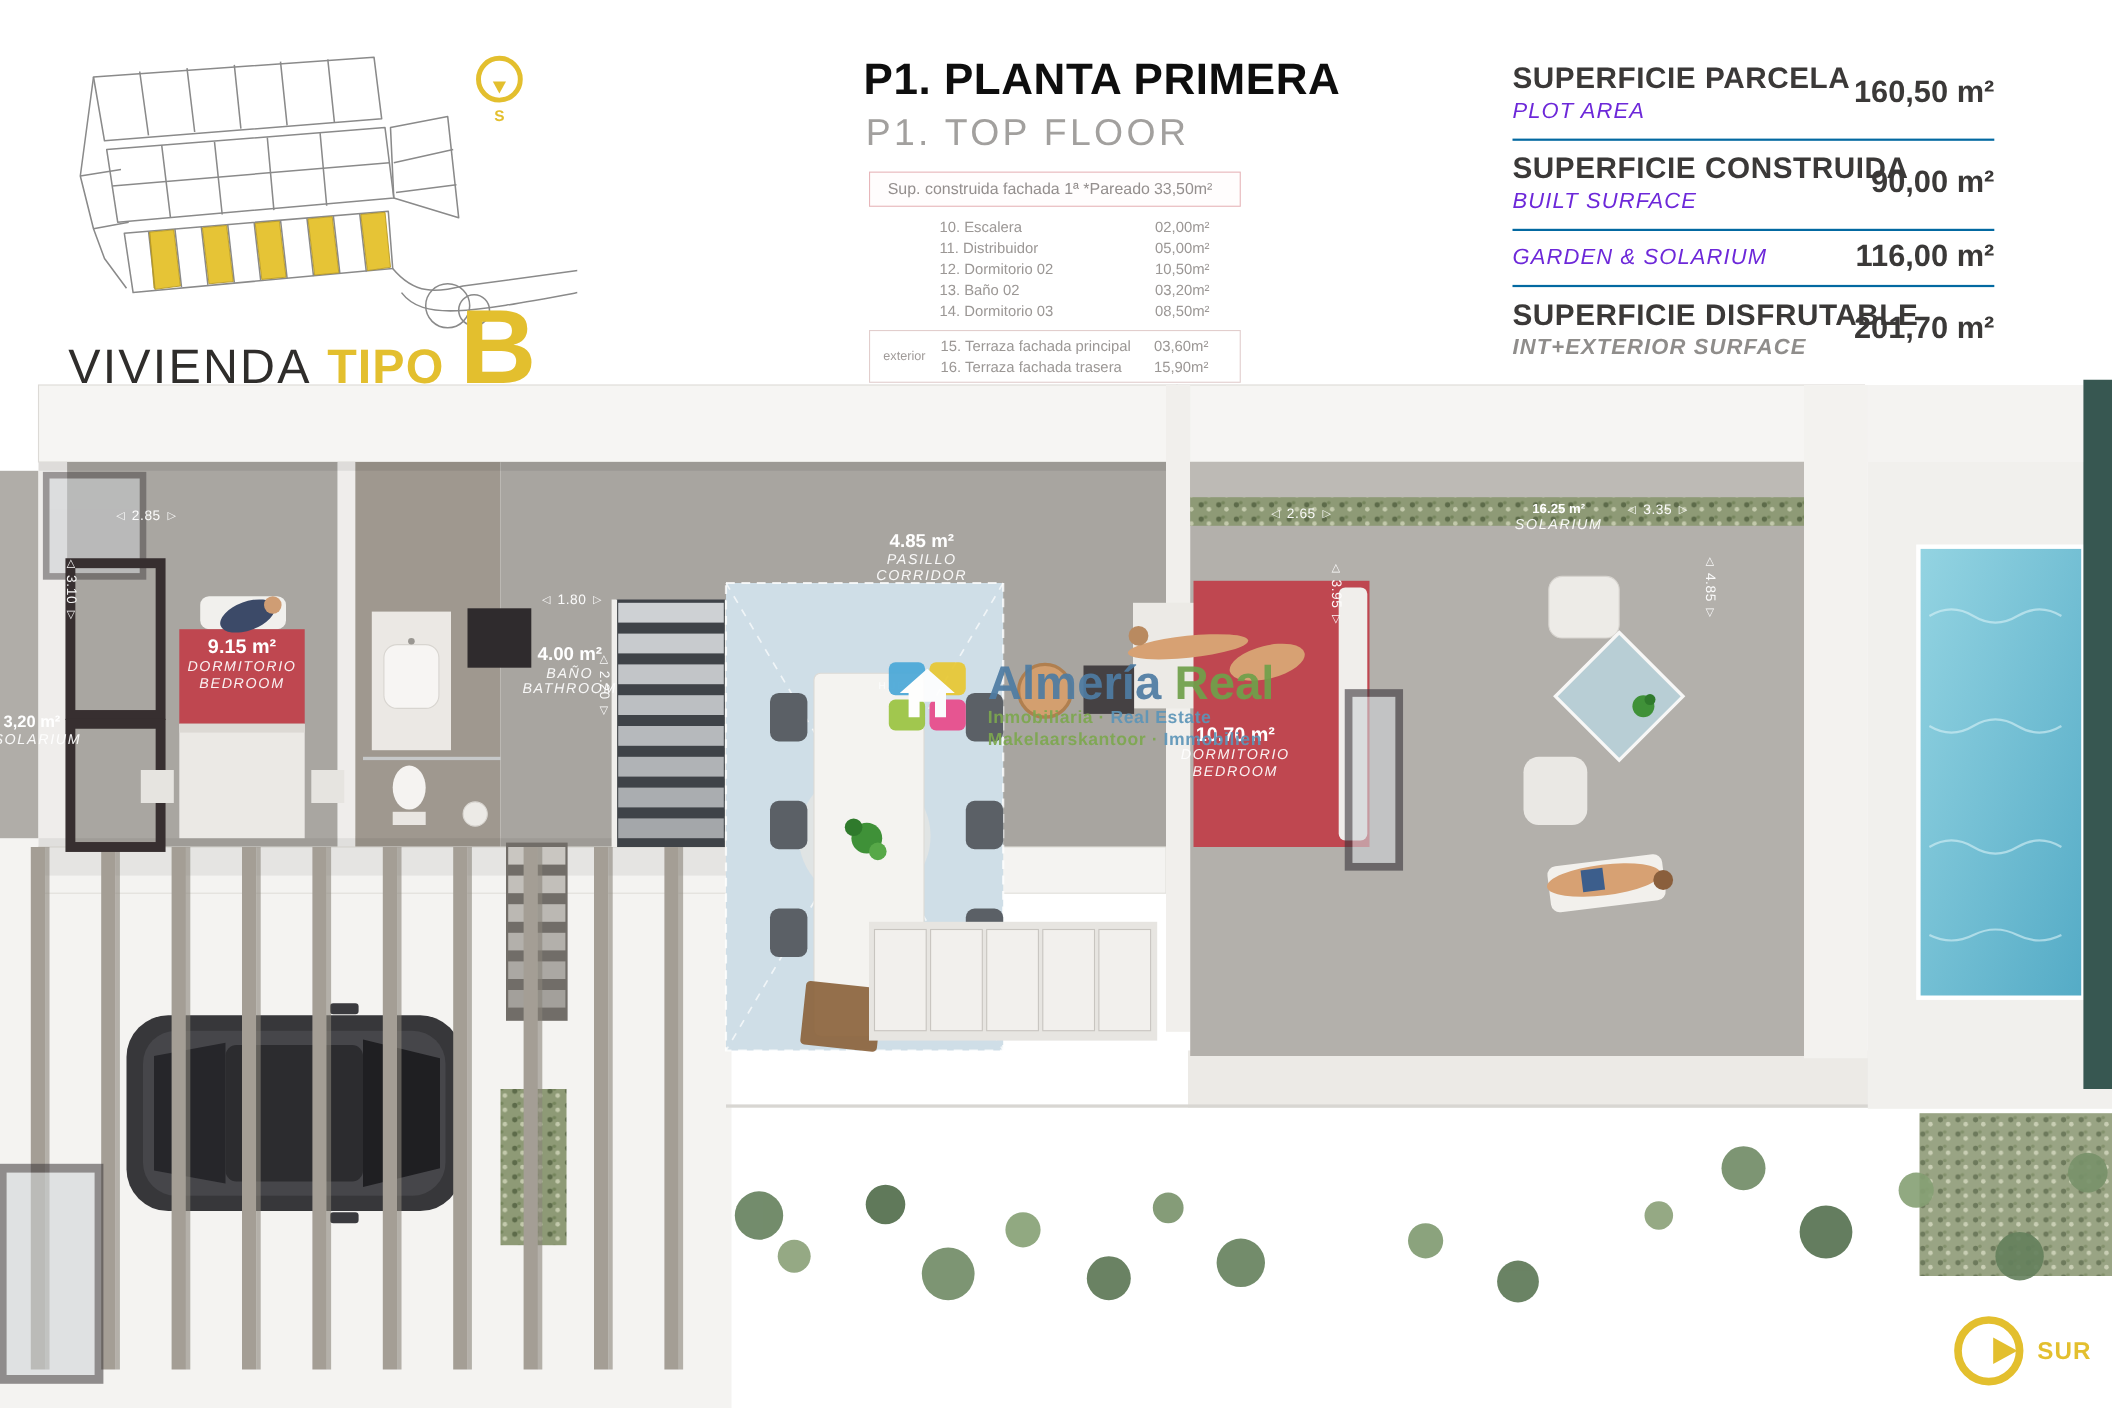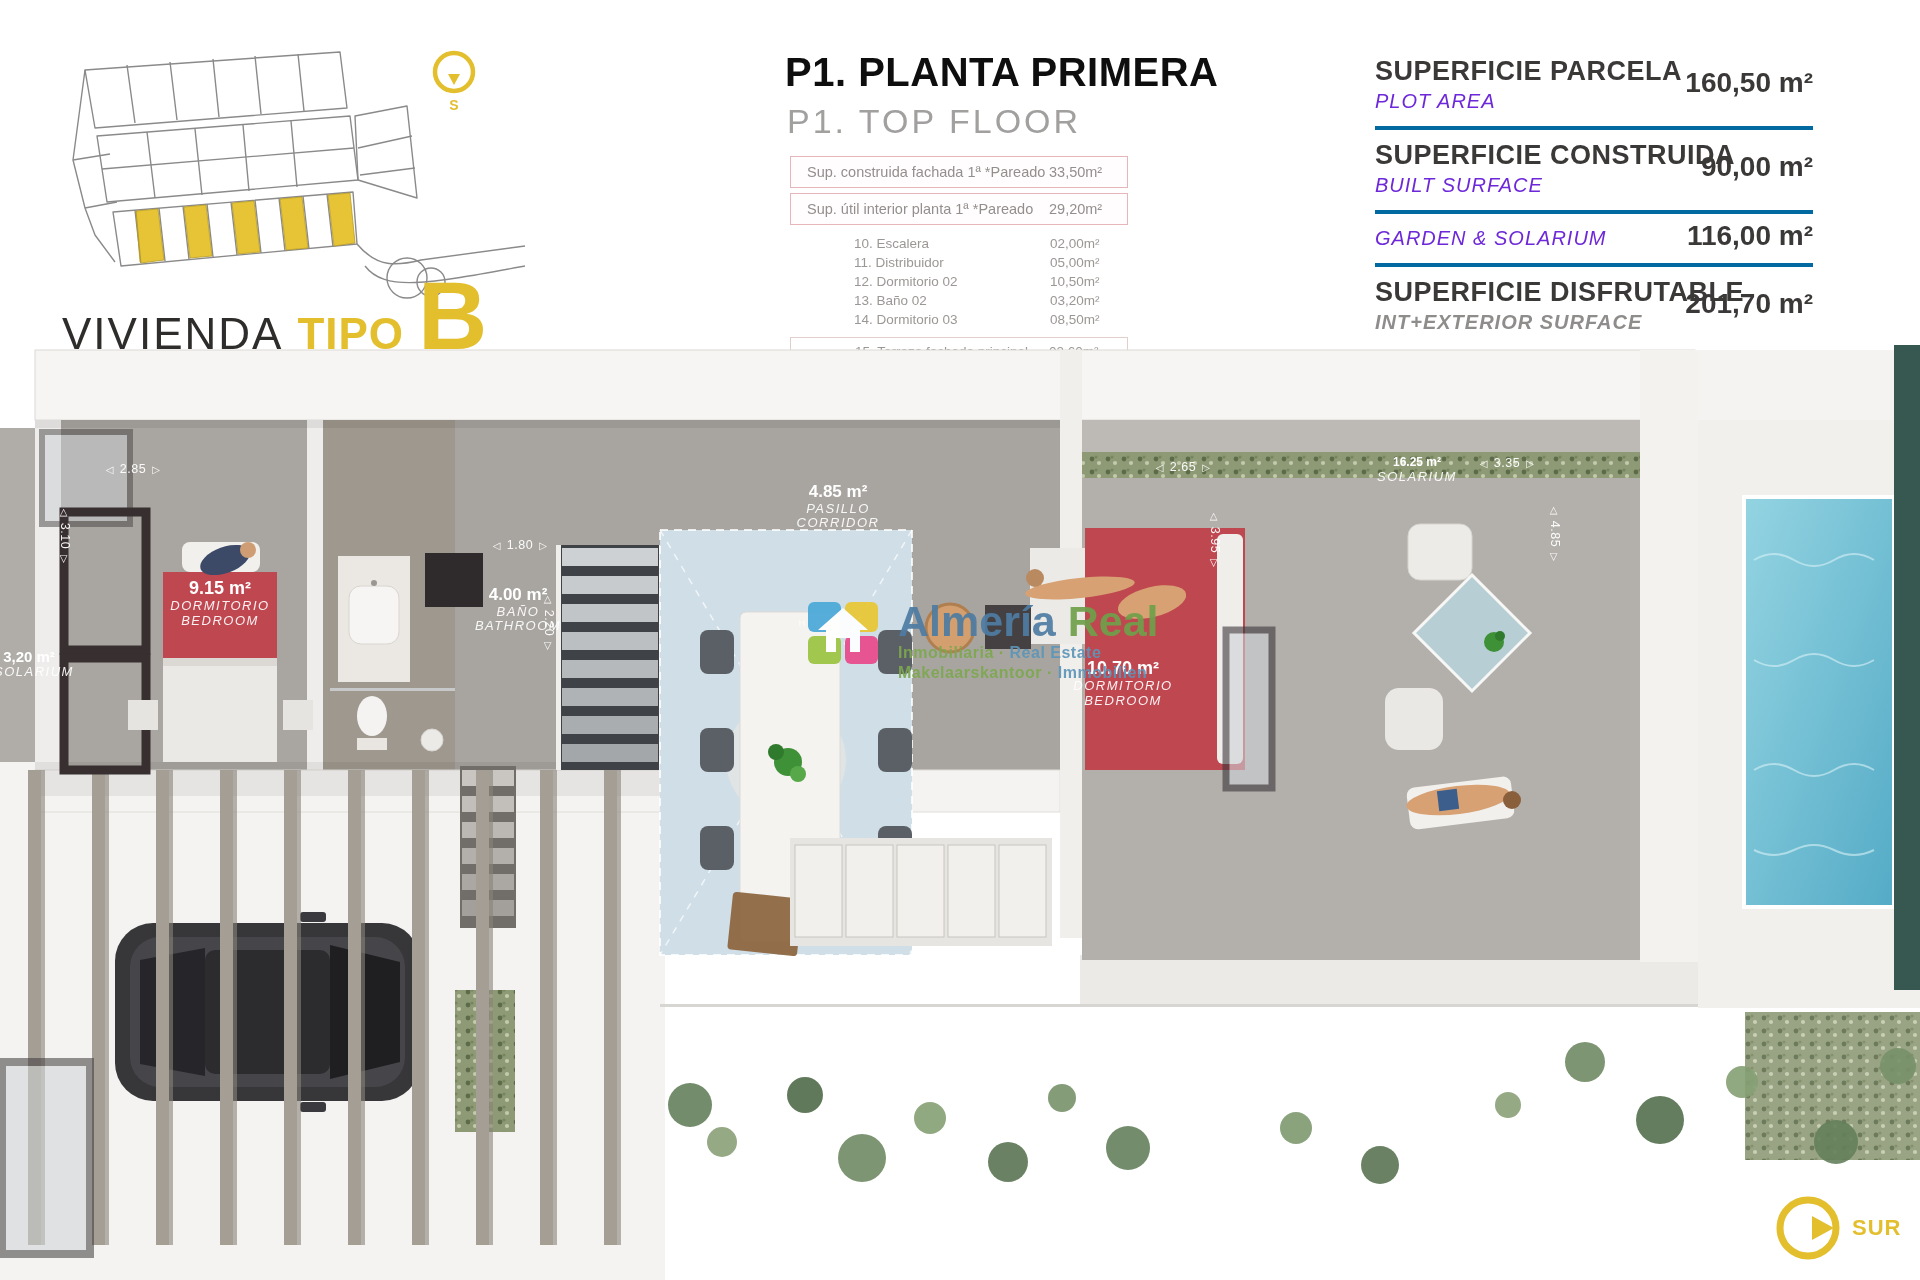--- a/index.html
+++ b/index.html
@@ -24,21 +24,21 @@
   .hdr-row .vl{width:78px;text-align:left;}
   .room-row{display:flex;align-items:center;height:19px;font-size:13.5px;color:#9b9795;}
   .room-row .lb{flex:1;padding-left:64px;}
   .room-row .vl{width:78px;text-align:left;}
   .rooms{margin-top:9px;}
   .extbox{position:relative;margin-top:8px;border:1px solid #e2cecd;padding:4px 0;}
   .extbox .ext-label{position:absolute;left:12px;top:50%;transform:translateY(-50%);font-size:11.5px;color:#a09b99;}
 
   
   .summary{left:1375px;top:46px;width:438px;}
-  .srow{position:relative;padding:10px 0 13px 0;border-bottom:4px solid #0369a1;}
+  .srow{position:relative;padding:10px 0 13px 0;border-bottom:2px solid #0369a1;}
   .srow:last-child{border-bottom:none;}
   .srow .t{font-size:27px;font-weight:600;letter-spacing:.5px;color:#3b3938;}
   .srow .s{font-size:20px;font-style:italic;letter-spacing:1px;color:#6d28d9;margin-top:3px;}
   .srow .v{position:absolute;right:0;top:50%;transform:translateY(-58%);font-size:28px;font-weight:700;color:#3b3938;}
   .srow.bold .t{font-weight:800;}
   .srow.bold .s{font-weight:600;font-style:italic;color:#8f8d8b;}
 
   
   .plabel{text-align:center;color:#ffffff;line-height:1.15;}
   .plabel .a{font-weight:700;}
@@ -115,24 +115,20 @@
     <span class="v3">B</span>
   </div>
 
   <div class="abs floor-title">P1. PLANTA PRIMERA</div>
   <div class="abs floor-sub">P1. TOP FLOOR</div>
 
   <div class="abs atable">
     <div class="hdr-row">
       <span class="lb">Sup. construida fachada 1ª *Pareado</span>
       <span class="vl">33,50m²</span>
-    </div>
-    <div class="hdr-row">
-      <span class="lb">Sup. útil interior planta 1ª *Pareado</span>
-      <span class="vl">29,20m²</span>
     </div>
     <div class="rooms">
       <div class="room-row">
         <span class="lb">10. Escalera</span>
         <span class="vl">02,00m²</span>
       </div>
       <div class="room-row">
         <span class="lb">11. Distribuidor</span>
         <span class="vl">05,00m²</span>
       </div>

